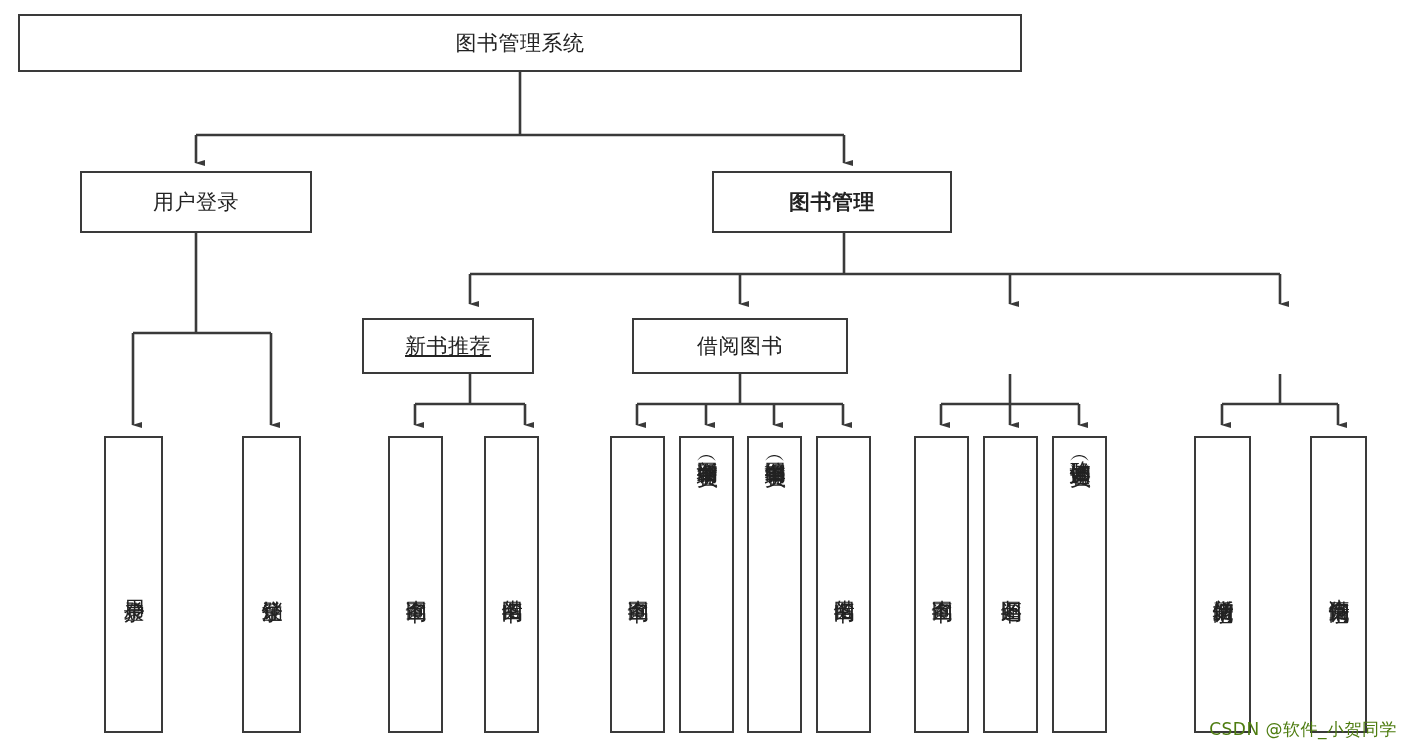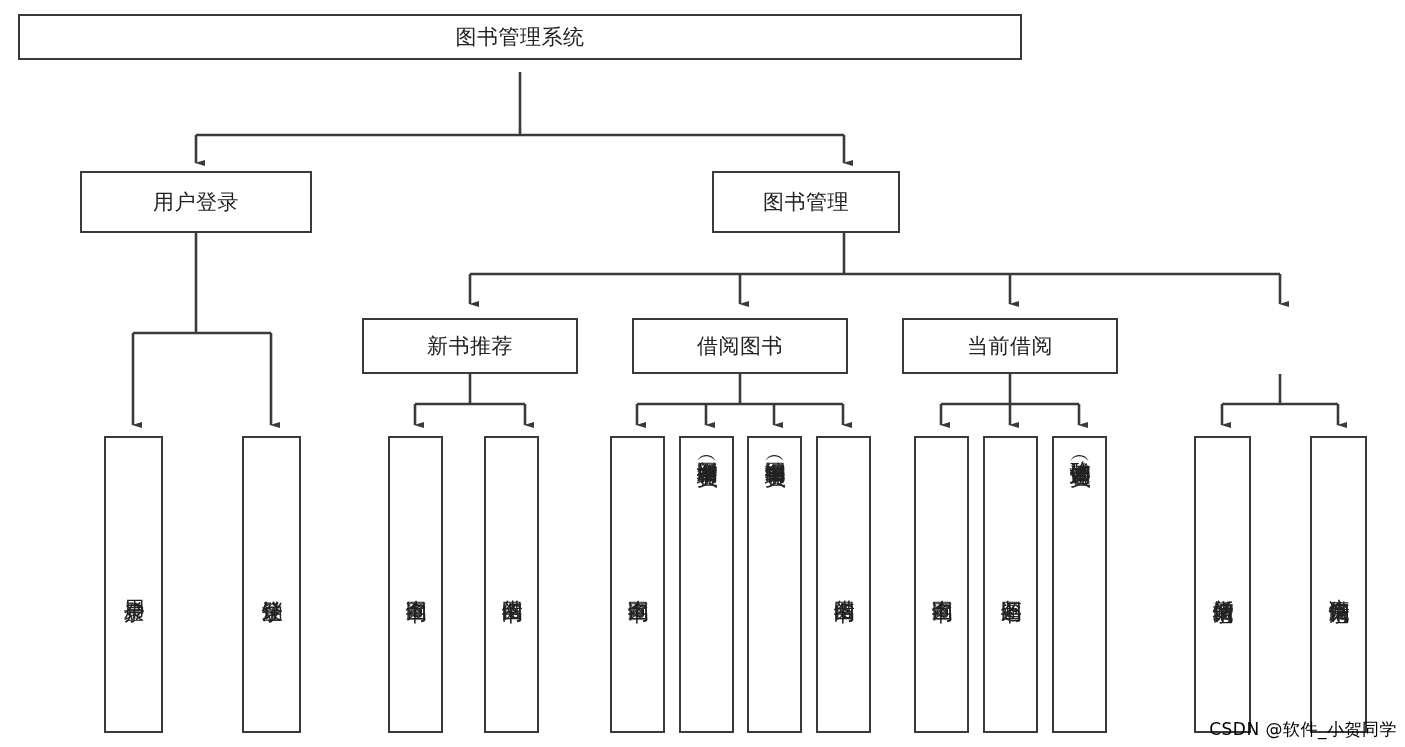--- a/index.html
+++ b/index.html
@@ -60,21 +60,21 @@
   }
   .node.leaf.centered {
     align-items: center;
     padding-top: 0;
   }
   #watermark {
     position: absolute;
     right: 8px;
     bottom: 6px;
     font-size: 17px;
-    color: #000000;
+    color: #4d7c0f;
     letter-spacing: 0.5px;
     white-space: nowrap;
     user-select: none;
     margin-top: 8px;
   }
 </style>
 </head>
 <body>
 
 <div id="diagram-root">
@@ -122,39 +122,36 @@
       <path d="M1010,404 L1010,425" marker-end="url(#arrowhead)"></path>
       <path d="M1079,404 L1079,425" marker-end="url(#arrowhead)"></path>
 
       <path d="M1280,374 L1280,404"></path>
       <path d="M1222,404 L1338,404"></path>
       <path d="M1222,404 L1222,425" marker-end="url(#arrowhead)"></path>
       <path d="M1338,404 L1338,425" marker-end="url(#arrowhead)"></path>
     </g>
   </svg>
 
-  <div class="node root" style="left:18px; top:14px; width:1004px; height:46px;">
+  <div class="node root" style="left:18px; top:14px; width:1004px; height:58px;">
     <span class="node-label">图书管理系统</span>
   </div>
 
   <div class="node level1" style="left:80px; top:171px; width:232px; height:62px;">
     <span class="node-label">用户登录</span>
   </div>
-  <div class="node level1" style="left:712px; top:171px; width:188px; height:62px;">
+  <div class="node level1" style="left:712px; top:171px; width:240px; height:62px;font-weight:bold;">
     <span class="node-label">图书管理</span>
   </div>
 
-  <div class="node level2" style="left:362px; top:318px; width:216px; height:56px;">
+  <div class="node level2" style="left:362px; top:318px; width:172px; height:56px;text-decoration:underline;">
     <span class="node-label">新书推荐</span>
   </div>
   <div class="node level2" style="left:632px; top:318px; width:216px; height:56px;">
     <span class="node-label">借阅图书</span>
-  </div>
-  <div class="node level2" style="left:902px; top:318px; width:216px; height:56px;">
-    <span class="node-label">当前借阅</span>
   </div>
 
   <div class="node leaf centered" style="left:104px; top:436px; width:59px; height:297px;">
     <span class="node-label">用户登录</span>
   </div>
   <div class="node leaf centered" style="left:242px; top:436px; width:59px; height:297px;">
     <span class="node-label">注销登录</span>
   </div>
 
   <div class="node leaf centered" style="left:388px; top:436px; width:55px; height:297px;">

